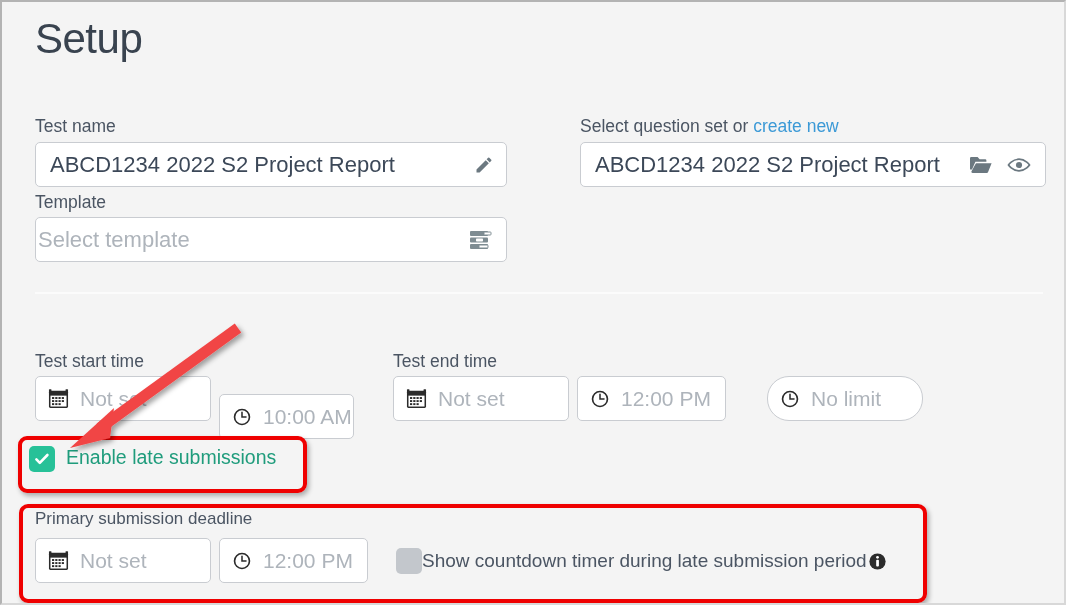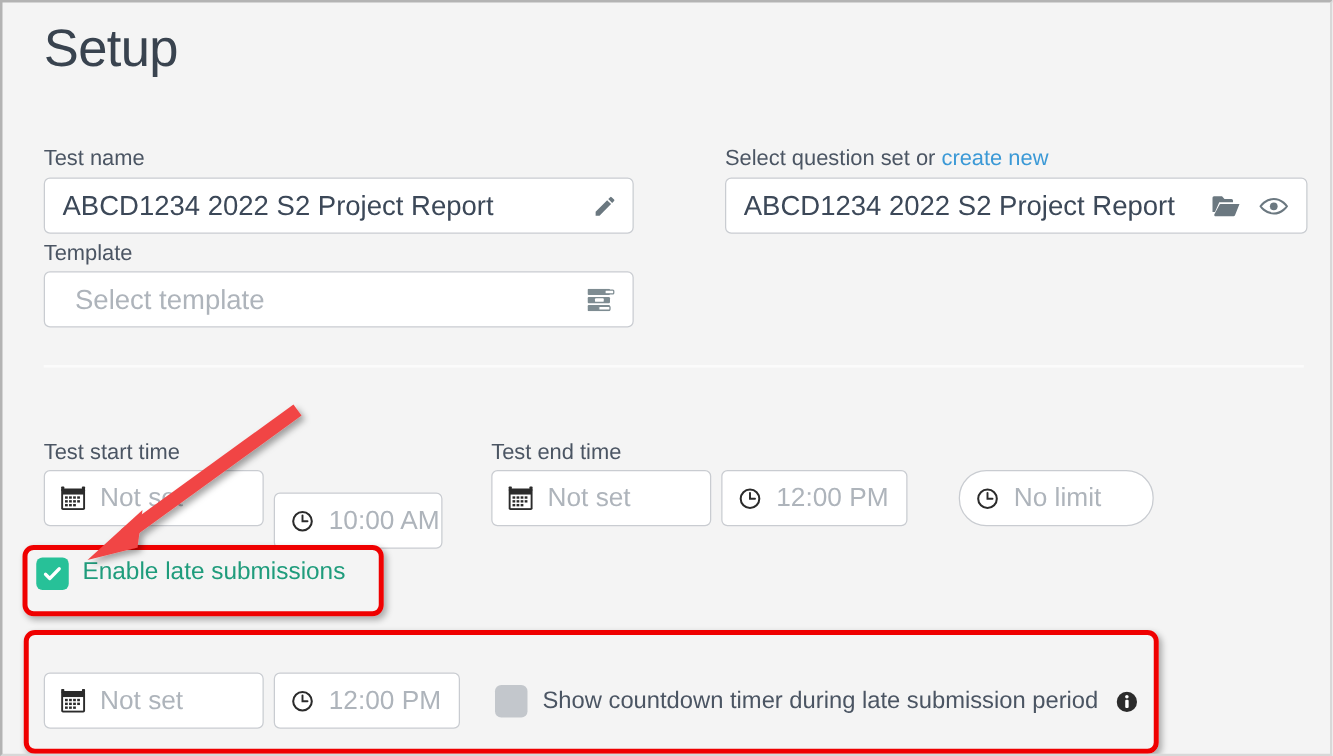--- a/index.html
+++ b/index.html
@@ -73,21 +73,21 @@
   }
   .icn { display: inline-block; line-height: 0; }
   .icn svg { display: block; }
 
   
   #test-name-label  { position: absolute; left: 33px; top: 114px; }
   #test-name-box    { position: absolute; left: 33px; top: 140px; width: 472px; height: 45px; padding: 0 42px 0 14px; }
   #test-name-icons  { right: 12px; top: 50%; transform: translateY(-50%); }
 
   #template-label   { position: absolute; left: 33px; top: 190px; }
-  #template-box     { position: absolute; left: 33px; top: 215px; width: 472px; height: 45px; padding: 0 48px 0 24px; }
+  #template-box     { position: absolute; left: 33px; top: 215px; width: 472px; height: 45px; padding: 0 48px 0 2px; }
   #template-icons   { right: 14px; top: 50%; transform: translateY(-50%); }
 
   #qset-label       { position: absolute; left: 578px; top: 114px; }
   #qset-box         { position: absolute; left: 578px; top: 140px; width: 466px; height: 45px; padding: 0 78px 0 14px; }
   #qset-icons       { right: 14px; top: 50%; transform: translateY(-50%); }
 
   
   #divider {
     position: absolute;
     left: 33px; top: 290px;
@@ -147,21 +147,20 @@
 
   
   #primary-label { position: absolute; left: 33px; top: 507px; font-size: 17px; }
   #pd-date  { left: 33px;  top: 536px; width: 176px; }
   #pd-time  { left: 217px; top: 536px; width: 149px; }
   #countdown-row {
     position: absolute;
     left: 394px; top: 546px;
     display: flex;
     align-items: center;
-    gap: 12px;
   }
   #countdown-label {
     font-size: 19px;
     color: #4b5563;
     white-space: nowrap;
   }
   #info-icon { margin-left: 2px; }
 
   
   .anno-box {
@@ -316,20 +315,21 @@
 
   <div id="late-row">
     <span class="cbx checked">
       <svg width="18" height="18" viewBox="0 0 18 18" fill="none" stroke="#ffffff" stroke-width="2.6" stroke-linecap="round" stroke-linejoin="round">
         <path d="M3.4 9.4l3.4 3.4 7.6-7.8"></path>
       </svg>
     </span>
     <span id="late-label">Enable late submissions</span>
   </div>
 
+  <div class="field-label" id="primary-label">Primary submission deadline</div>
   <div class="time-box" id="pd-date">
     <span class="icn">
       <svg width="21" height="21" viewBox="0 0 22 22" fill="#2b2b2b">
         <rect x="1" y="3" width="20" height="18" rx="1.5"></rect>
         <rect x="2.6" y="8" width="16.8" height="11.4" fill="#ffffff"></rect>
         <rect x="1" y="1.2" width="2.6" height="3.4" rx="0.6"></rect>
         <rect x="18.4" y="1.2" width="2.6" height="3.4" rx="0.6"></rect>
         <g fill="#2b2b2b">
           <rect x="4.2" y="9.5" width="2.3" height="2"></rect>
             <rect x="7.6" y="9.5" width="2.3" height="2"></rect>

